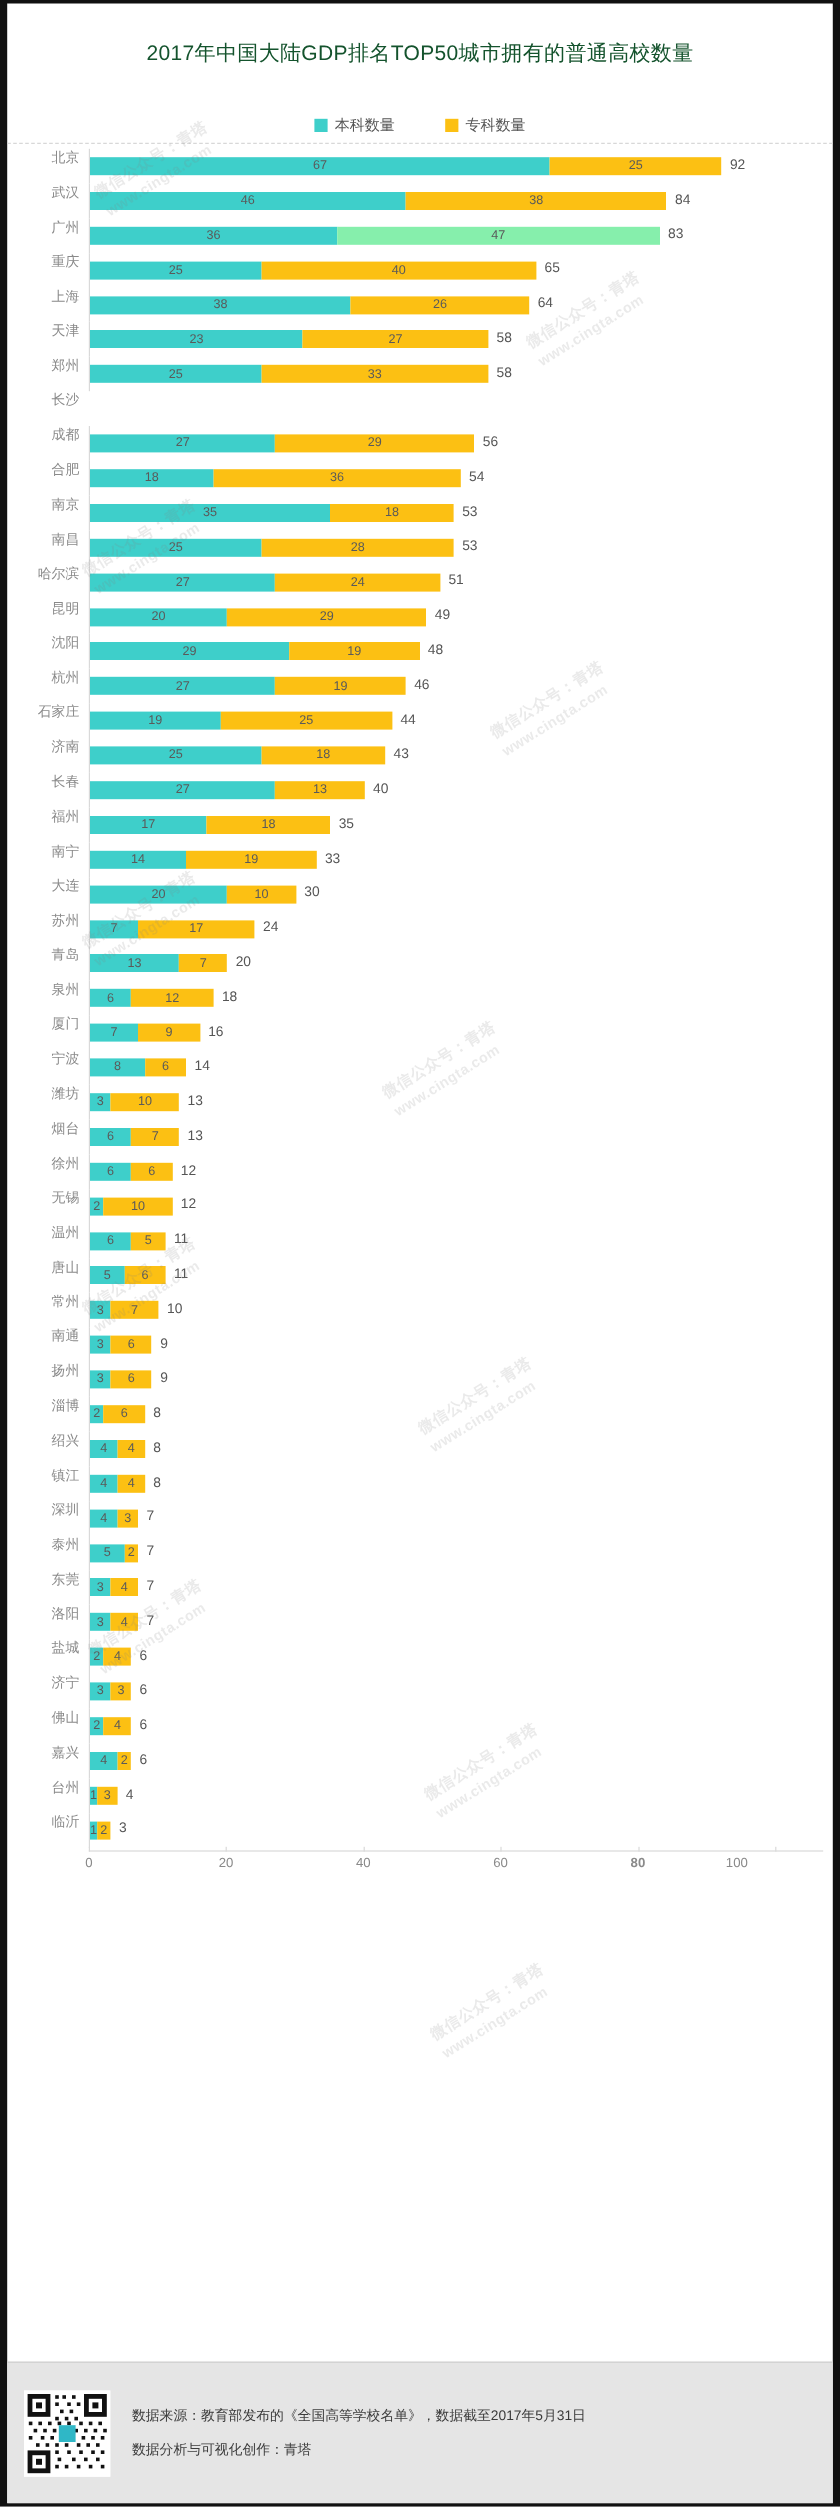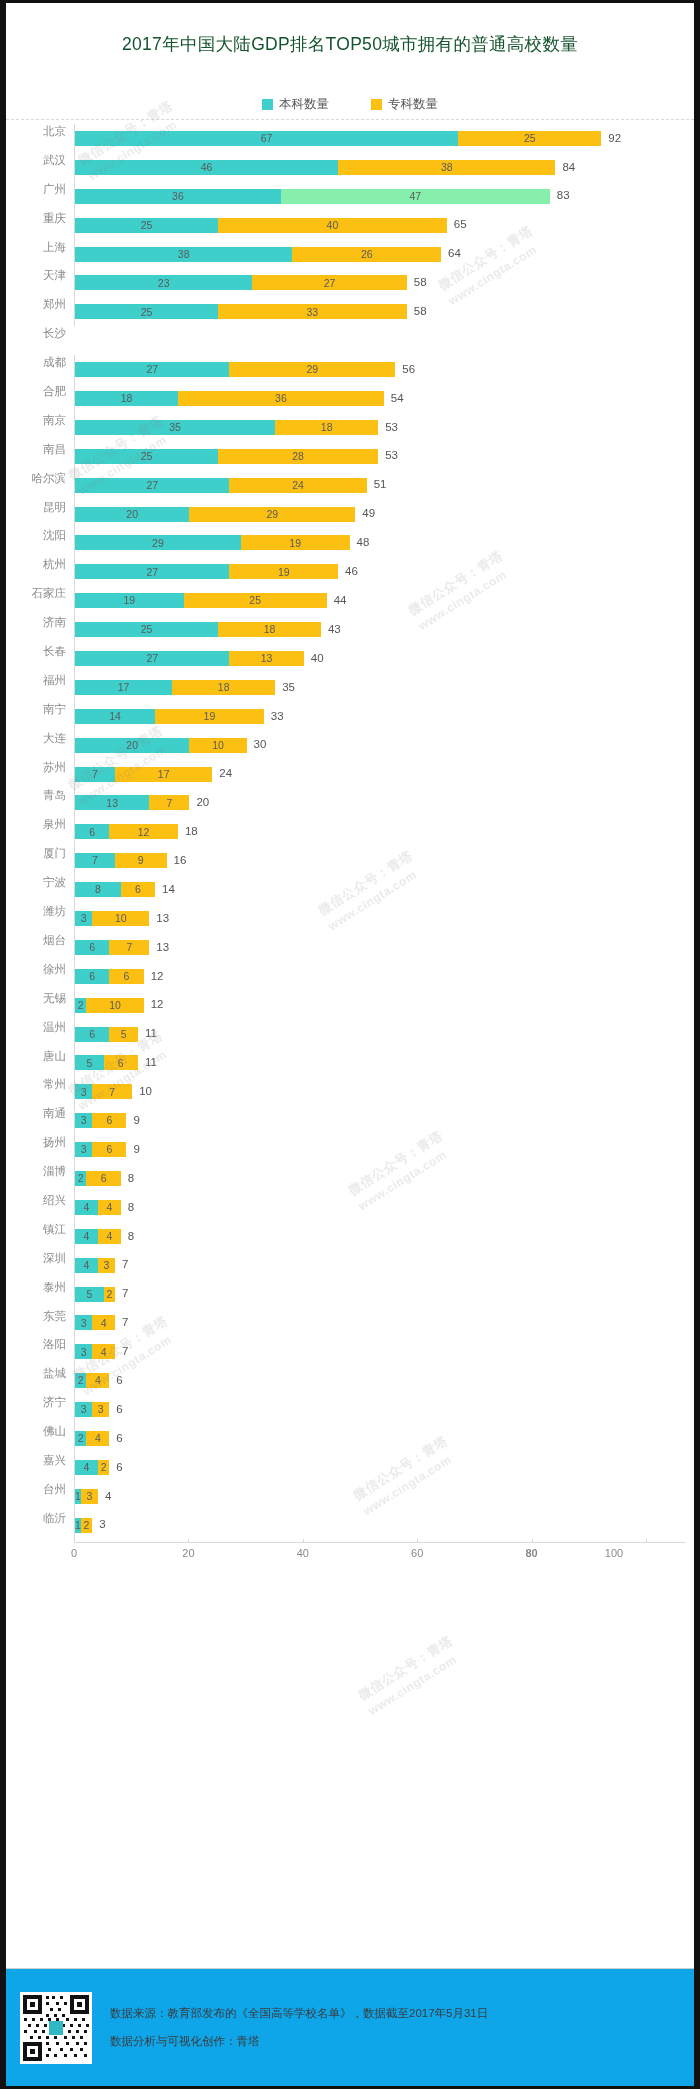--- a/index.html
+++ b/index.html
@@ -157,21 +157,21 @@
 
   
   .footer {
     position: absolute;
     left: 0; right: 0; bottom: 0;
     height: 118px;
     border-top: 1px solid #cfcfcf;
     display: flex;
     align-items: center;
     padding: 0 14px;
-    background: #0ea5e9;
+    background: #e5e5e5;
   }
   .qr {
     width: 72px; height: 72px;
     flex: 0 0 72px;
     margin-right: 18px;
     background: #fff;
     position: relative;
   }
   .footer-lines {
     display: flex;

